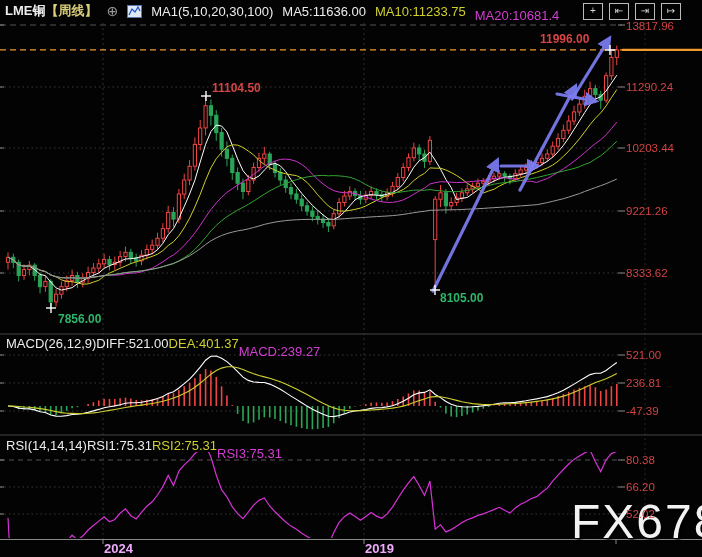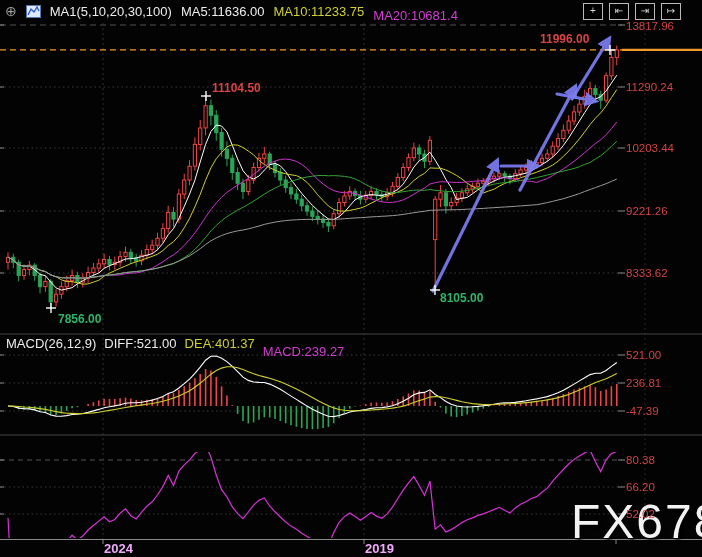--- a/index.html
+++ b/index.html
@@ -14,21 +14,21 @@
   .mset,.mw{color:#ececec;}
   .my{color:#cfcf2f;}
   .mm{color:#d23fd2;margin-top:8px;}
   .toolbar{position:absolute;left:583px;top:3px;display:flex;gap:6px;z-index:7;}
   .tbtn{width:18px;height:15px;border:1px solid #b9b9b9;color:#d8d8d8;font-size:10px;
         line-height:14px;text-align:center;cursor:pointer;background:rgba(0,0,0,.3);}
   .ylab{position:absolute;left:626px;font-size:11.5px;color:#d24444;z-index:5;}
   .ann{position:absolute;font-size:12px;font-weight:bold;z-index:5;}
   .red{color:#d64444;}
   .grn{color:#2db56a;}
-  .ind{position:absolute;left:6px;display:flex;gap:8px;font-size:13px;z-index:6;white-space:nowrap;}
+  .ind{position:absolute;left:6px;display:flex;gap:0;font-size:13px;z-index:6;white-space:nowrap;}
   .year{position:absolute;top:541px;font-size:13px;font-weight:bold;color:#f0abfc;z-index:5;}
   .wm{position:absolute;left:571px;top:494px;font-size:48px;color:#f2f2f2;letter-spacing:2px;
       z-index:3;text-shadow:2px 2px 3px #000;}
 </style>
 </head>
 <body>
 
 <div class="screen">
 
   <svg id="cv" class="cv" width="702" height="557" viewBox="0 0 702 557">
@@ -458,20 +458,23 @@
         <line x1="616.8" y1="406" x2="616.8" y2="384.1" stroke="#ee4444" stroke-width="1.6"></line>
         <polyline points="8.0,406.0 13.3,406.5 18.7,408.1 24.0,408.8 29.4,408.9 34.7,409.9 40.0,411.7 45.4,412.5 50.7,415.0 56.1,416.1 61.4,416.2 66.7,415.6 72.1,414.5 77.4,414.2 82.8,413.5 88.1,412.4 93.4,410.9 98.8,409.4 104.1,407.7 109.5,406.8 114.8,405.9 120.1,404.7 125.5,403.3 130.8,402.8 136.2,402.7 141.5,402.2 146.8,401.2 152.2,400.1 157.5,398.6 162.9,396.5 168.2,393.4 173.5,391.7 178.9,388.0 184.2,383.7 189.6,379.1 194.9,373.3 200.2,367.2 205.6,360.2 210.9,356.3 216.3,356.0 221.6,358.2 226.9,361.6 232.3,366.3 237.6,371.6 243.0,377.1 248.3,380.4 253.6,382.0 259.0,382.4 264.3,382.5 269.7,384.1 275.0,386.4 280.3,389.3 285.7,392.6 291.0,396.1 296.4,399.4 301.7,402.8 307.0,406.1 312.4,409.2 317.7,411.8 323.1,414.2 328.4,416.3 333.7,416.6 339.1,415.5 344.4,413.9 349.8,412.0 355.1,410.9 360.4,410.4 365.8,409.5 371.1,408.4 376.5,407.8 381.8,407.6 387.1,406.9 392.5,405.7 397.8,403.8 403.2,401.3 408.5,398.2 413.8,394.8 419.2,392.9 424.5,392.4 429.9,389.8 435.2,394.5 440.5,397.6 445.9,401.5 451.2,404.3 456.6,406.0 461.9,406.8 467.2,407.0 472.6,406.8 477.9,406.4 483.3,405.8 488.6,405.1 493.9,404.2 499.3,403.3 504.6,402.9 510.0,402.9 515.3,402.4 520.6,401.6 526.0,400.8 531.3,399.8 536.7,398.9 542.0,397.8 547.3,396.6 552.7,394.8 558.0,392.7 563.4,390.2 568.7,387.3 574.0,384.1 579.4,380.9 584.7,377.7 590.1,374.6 595.4,373.2 600.7,373.3 606.1,370.5 611.4,366.4 616.8,362.5 " fill="none" stroke="#ffffff" stroke-width="1.1"></polyline>
         <polyline points="8.0,406.0 13.3,406.1 18.7,406.5 24.0,407.0 29.4,407.3 34.7,407.9 40.0,408.6 45.4,409.4 50.7,410.5 56.1,411.6 61.4,412.6 66.7,413.2 72.1,413.4 77.4,413.6 82.8,413.6 88.1,413.3 93.4,412.9 98.8,412.2 104.1,411.3 109.5,410.4 114.8,409.5 120.1,408.5 125.5,407.5 130.8,406.6 136.2,405.8 141.5,405.1 146.8,404.3 152.2,403.5 157.5,402.5 162.9,401.3 168.2,399.7 173.5,398.1 178.9,396.1 184.2,393.6 189.6,390.7 194.9,387.2 200.2,383.2 205.6,378.6 210.9,374.2 216.3,370.5 221.6,368.1 226.9,366.8 232.3,366.7 237.6,367.7 243.0,369.5 248.3,371.7 253.6,373.8 259.0,375.5 264.3,376.9 269.7,378.3 275.0,380.0 280.3,381.8 285.7,384.0 291.0,386.4 296.4,389.0 301.7,391.8 307.0,394.6 312.4,397.5 317.7,400.4 323.1,403.2 328.4,405.8 333.7,407.9 339.1,409.5 344.4,410.3 349.8,410.7 355.1,410.7 360.4,410.7 365.8,410.4 371.1,410.0 376.5,409.6 381.8,409.2 387.1,408.7 392.5,408.1 397.8,407.3 403.2,406.1 408.5,404.5 413.8,402.5 419.2,400.6 424.5,399.0 429.9,397.1 435.2,396.6 440.5,396.8 445.9,397.7 451.2,399.0 456.6,400.4 461.9,401.7 467.2,402.7 472.6,403.6 477.9,404.1 483.3,404.5 488.6,404.6 493.9,404.5 499.3,404.3 504.6,404.0 510.0,403.8 515.3,403.5 520.6,403.1 526.0,402.6 531.3,402.1 536.7,401.4 542.0,400.7 547.3,399.9 552.7,398.9 558.0,397.6 563.4,396.1 568.7,394.4 574.0,392.3 579.4,390.0 584.7,387.6 590.1,385.0 595.4,382.6 600.7,380.8 606.1,378.7 611.4,376.2 616.8,373.5 " fill="none" stroke="#cfcf2f" stroke-width="1.1"></polyline>
       </g>
       <g clip-path="url(#crsi)">
         <polyline points="8.0,517.8 13.3,613.1 18.7,613.1 24.0,566.9 29.4,544.7 34.7,562.8 40.0,573.8 45.4,559.7 50.7,573.8 56.1,560.3 61.4,549.1 66.7,541.3 72.1,535.2 77.4,540.0 82.8,536.1 88.1,530.0 93.4,525.5 98.8,521.1 104.1,516.7 109.5,521.8 114.8,519.5 120.1,513.3 125.5,508.8 130.8,515.7 136.2,519.0 141.5,512.4 146.8,506.2 152.2,501.8 157.5,495.0 162.9,486.6 168.2,475.4 173.5,485.5 178.9,471.0 184.2,464.9 189.6,459.9 194.9,453.5 200.2,449.5 205.6,445.3 210.9,457.0 216.3,475.2 221.6,489.7 226.9,496.8 232.3,506.8 237.6,513.7 243.0,518.7 248.3,512.0 253.6,505.1 259.0,500.3 264.3,498.0 269.7,506.0 275.0,511.8 280.3,517.0 285.7,522.0 291.0,526.1 296.4,529.3 301.7,533.3 307.0,536.5 312.4,539.6 317.7,541.2 323.1,543.2 328.4,545.2 333.7,532.7 339.1,522.4 344.4,516.7 349.8,512.9 355.1,516.5 360.4,520.2 365.8,516.4 371.1,512.6 376.5,516.1 381.8,518.2 387.1,513.9 392.5,507.1 397.8,498.5 403.2,490.1 408.5,482.9 413.8,476.6 419.2,485.5 424.5,495.4 429.9,481.1 435.2,529.1 440.5,524.9 445.9,531.9 451.2,529.6 456.6,526.3 461.9,522.6 467.2,519.8 472.6,517.9 477.9,515.4 483.3,513.9 488.6,511.7 493.9,509.6 499.3,507.3 504.6,510.2 510.0,513.1 515.3,507.9 520.6,504.2 526.0,501.7 531.3,498.5 536.7,496.6 542.0,492.3 547.3,488.1 552.7,481.1 558.0,475.1 563.4,469.5 568.7,464.0 574.0,459.4 579.4,456.0 584.7,452.9 590.1,450.1 595.4,461.7 600.7,471.6 606.1,459.8 611.4,453.6 616.8,451.4 " fill="none" stroke="#d633d6" stroke-width="1.2"></polyline>
       </g>
     </svg>
 
   <div class="hdr">
+    <span>
+      <span class="t1">LME铜</span><span class="t2">【周线】</span>
+    </span>
     <span class="gear">⊕</span>
     <span style="display:inline-flex;">
       <svg width="15" height="13">
           <rect x="0.5" y="0.5" width="14" height="12" fill="#dfe8f6" stroke="#5577aa"></rect>
           <polyline points="2,10 5,4 8,7 11,2 13,6" fill="none" stroke="#2255cc" stroke-width="1.3"></polyline>
         </svg>
     </span>
     <span class="mset">MA1(5,10,20,30,100)</span>
     <span class="mw">MA5:11636.00</span>
     <span class="my">MA10:11233.75</span>
@@ -499,20 +502,26 @@
   <div class="ind" style="top:336px">
     <span class="mw">MACD(26,12,9)</span>
     <span class="mw">DIFF:521.00</span>
     <span class="my">DEA:401.37</span>
     <span class="mm">MACD:239.27</span>
   </div>
   <div class="ylab" style="top:349px">521.00</div>
   <div class="ylab" style="top:377px">236.81</div>
   <div class="ylab" style="top:405px">-47.39</div>
 
+  <div class="ind" style="top:438px">
+    <span class="mw">RSI(14,14,14)</span>
+    <span class="mw">RSI1:75.31</span>
+    <span class="my">RSI2:75.31</span>
+    <span class="mm">RSI3:75.31</span>
+  </div>
   <div class="ylab" style="top:454px">80.38</div>
   <div class="ylab" style="top:481px">66.20</div>
   <div class="ylab" style="top:508px">52.02</div>
 
   <div class="year" style="left:104px">2024</div>
   <div class="year" style="left:365px">2019</div>
 
   <div class="wm">FX678</div>
 </div>
 

